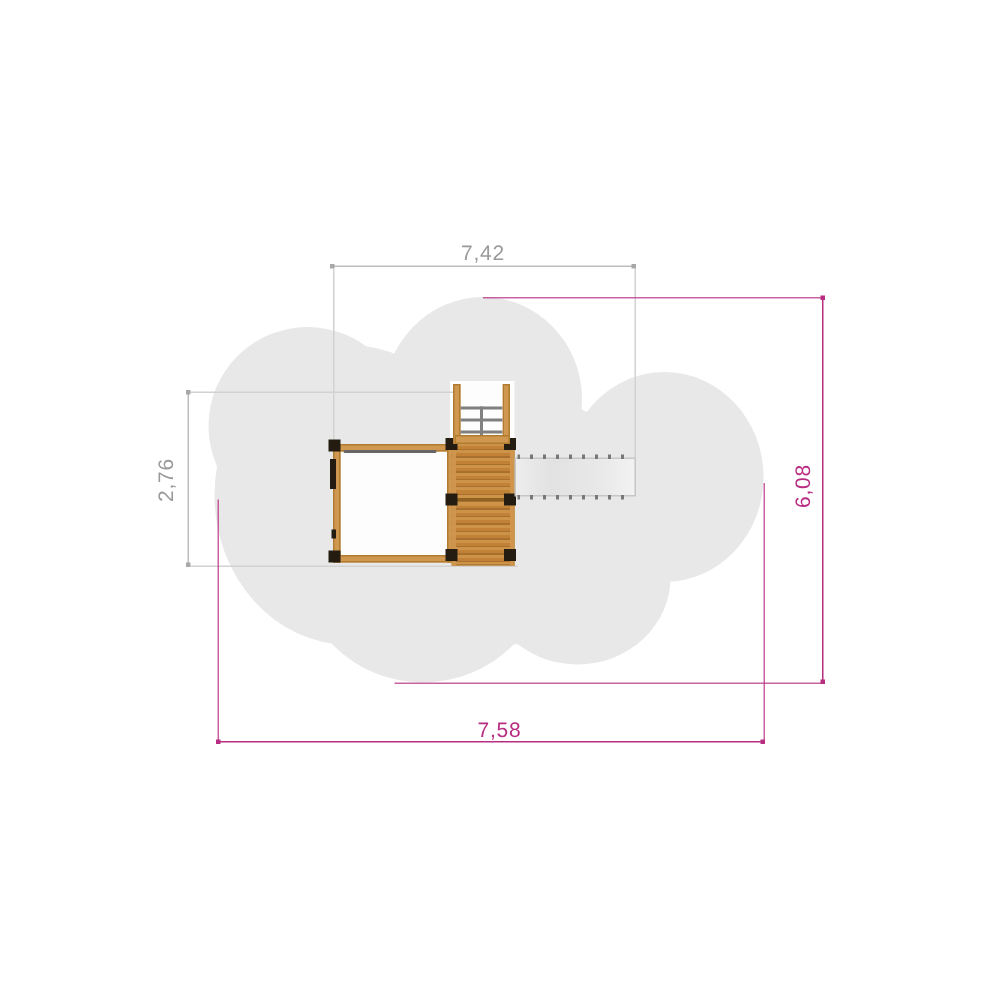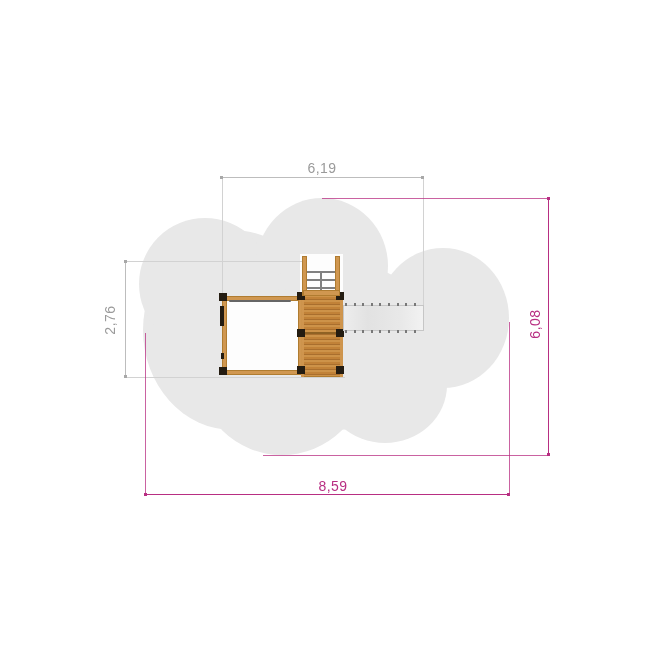--- a/index.html
+++ b/index.html
@@ -115,30 +115,30 @@
   <div class="abs rung" style="left:320px;top:271px;width:2px;height:21px"></div>
   <div class="abs beam" style="left:303px;top:290px;width:37px;height:6px"></div>
 
   <div class="abs slide-body" style="left:343px;top:305px;width:81px;height:26px"></div>
   <div class="abs slide-ticks" style="left:345px;top:303px;width:77px;height:3px"></div>
   <div class="abs slide-ticks" style="left:345px;top:330px;width:77px;height:3px"></div>
 
   <div class="abs gline" style="left:222px;top:177px;width:201px;height:1px"></div>
   <div class="abs endsq gray" style="left:220px;top:176px"></div>
   <div class="abs endsq gray" style="left:421px;top:176px"></div>
-  <div class="abs dim-label" style="left:292px;top:160px">6,19</div>
+  <div class="abs dim-label" style="left:292px;top:160px">7,42</div>
 
   <div class="abs gline" style="left:125px;top:261px;width:1px;height:116px"></div>
   <div class="abs endsq gray" style="left:124px;top:260px"></div>
   <div class="abs endsq gray" style="left:124px;top:375px"></div>
   <div class="abs dim-label rot" style="left:80px;top:312px">2,76</div>
 
   <div class="abs mline" style="left:548px;top:198px;width:1px;height:257px"></div>
   <div class="abs endsq mag" style="left:547px;top:197px"></div>
   <div class="abs endsq mag" style="left:547px;top:453px"></div>
   <div class="abs dim-label magenta rot" style="left:505px;top:316px">6,08</div>
 
   <div class="abs mline" style="left:145px;top:494px;width:364px;height:1px"></div>
   <div class="abs endsq mag" style="left:144px;top:493px"></div>
   <div class="abs endsq mag" style="left:507px;top:493px"></div>
-  <div class="abs dim-label magenta" style="left:303px;top:478px">8,59</div>
+  <div class="abs dim-label magenta" style="left:303px;top:478px">7,58</div>
 
 </div>
 
 </body></html>

